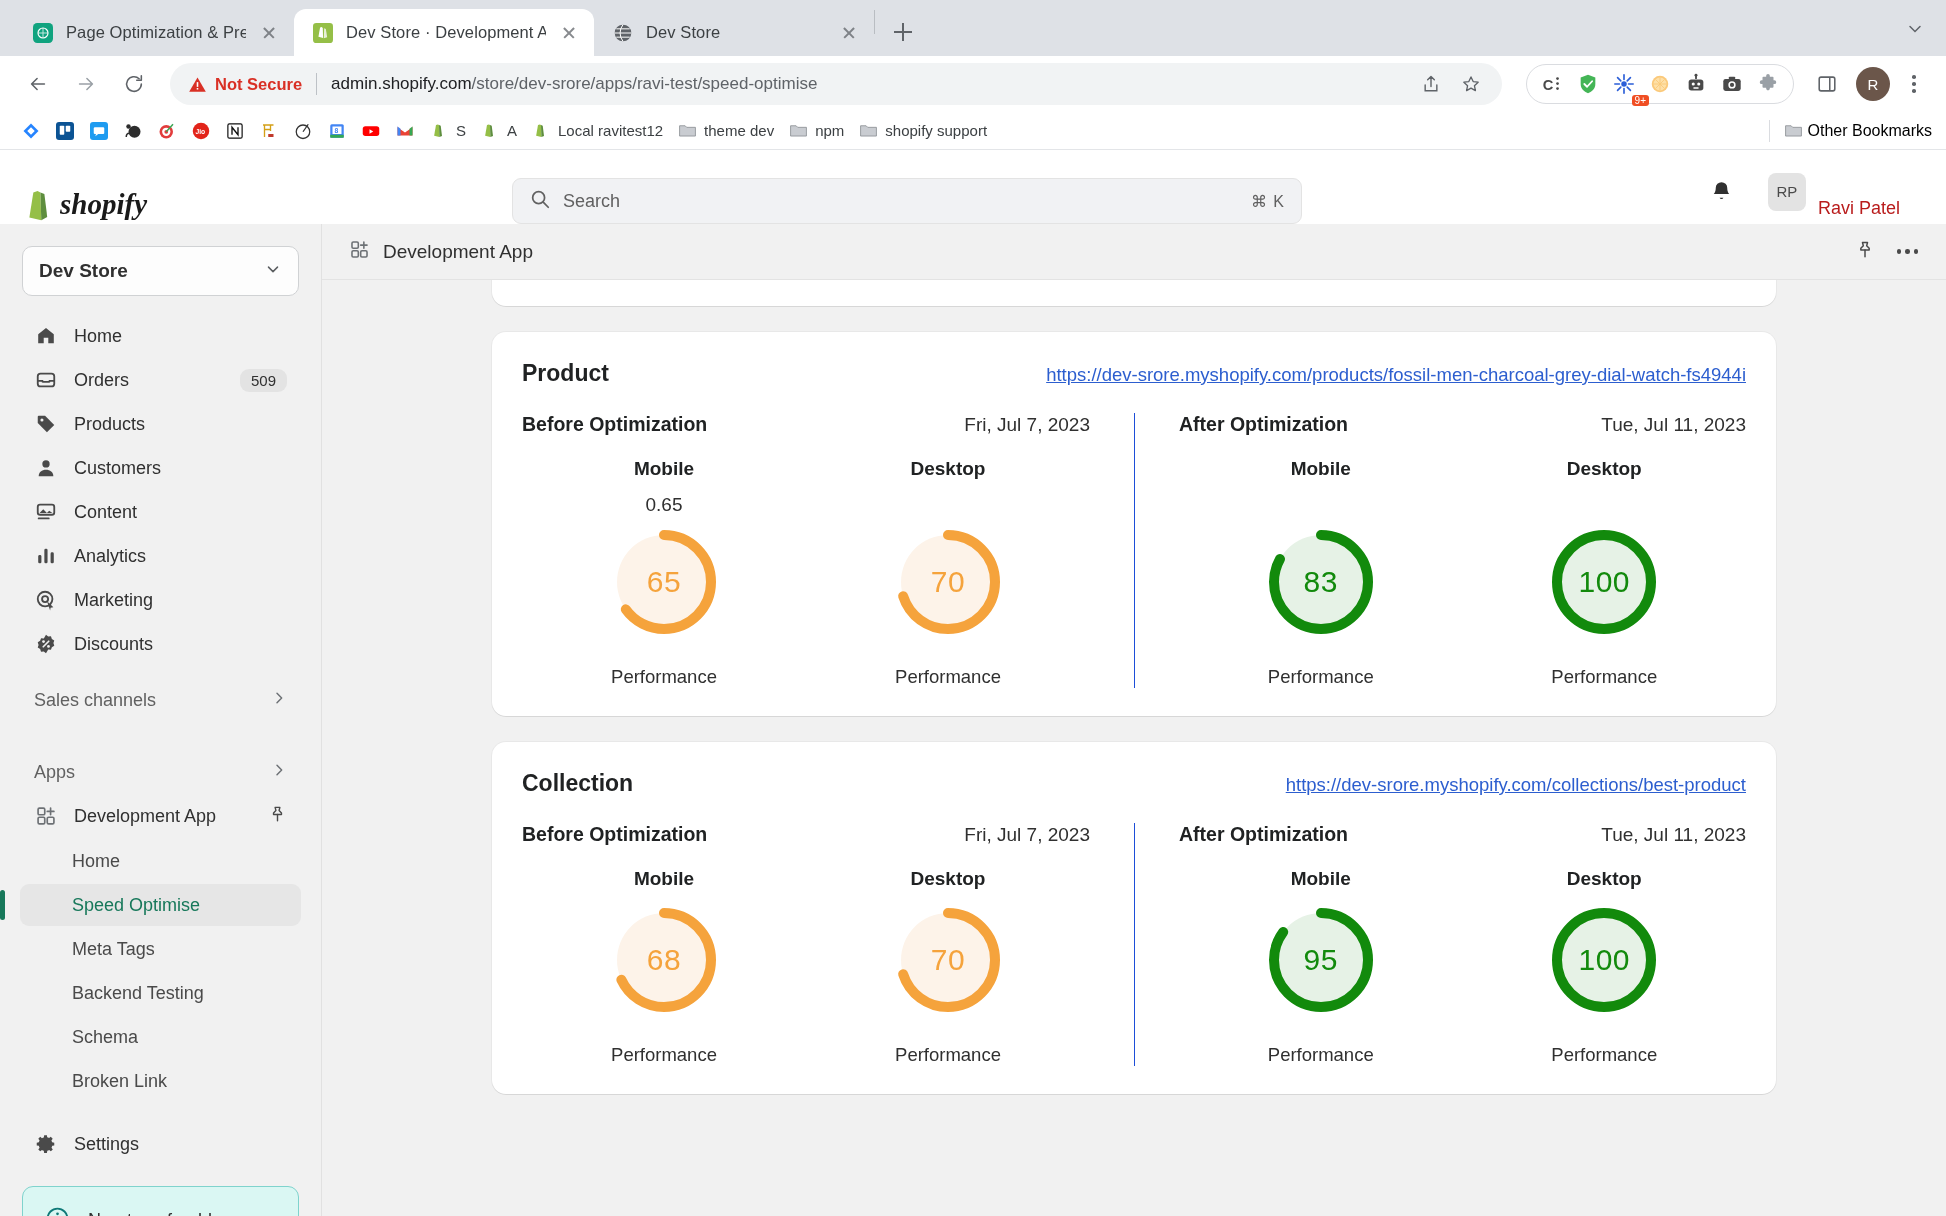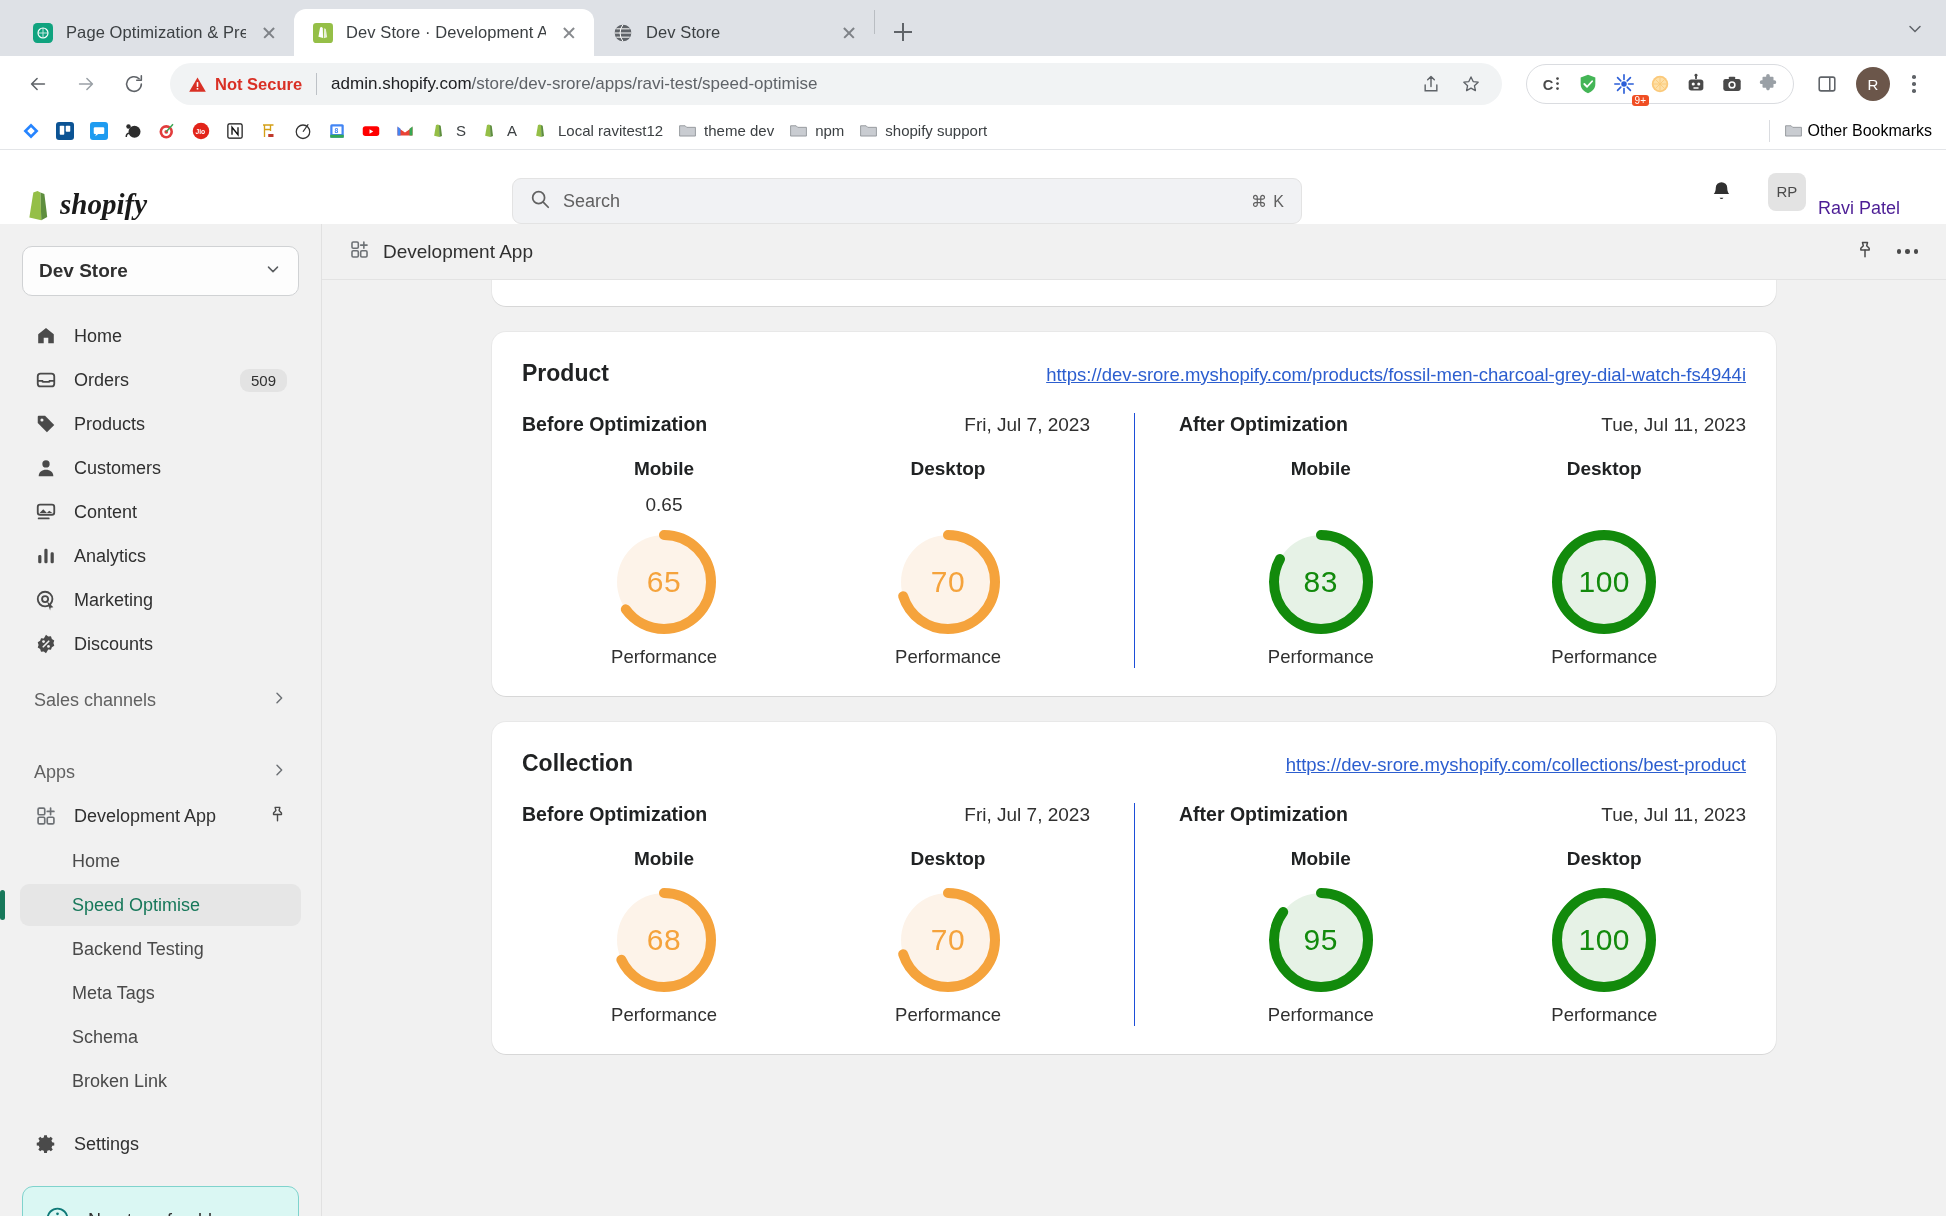--- a/index.html
+++ b/index.html
@@ -71,21 +71,21 @@
   .searchwrap {
     width:790px; height:46px; background:#f1f2f4; border:1px solid #e3e3e3; border-radius:9px;
     display:flex; align-items:center; padding:0 16px; gap:12px; margin-left:190px;
   }
   .searchwrap .ph { font-size:18px; color:#616161; }
   .searchwrap .kbd { margin-left:auto; font-size:16px; color:#616161; letter-spacing:1px;}
   .topright { margin-left:auto; display:flex; align-items:center; gap:20px; padding-right:12px;}
   .bell { width:42px; height:42px; display:flex; align-items:center; justify-content:center; border-radius:9px;}
   .userchip { display:flex; align-items:center; gap:12px; padding:5px 12px 5px 5px; border-radius:9px; }
   .userav { width:38px; height:38px; border-radius:8px; background:#e3e3e3; color:#4a4a4a; font-size:15px; display:flex; align-items:center; justify-content:center; font-weight:500;}
-  .username { font-size:18px; color:#4c1d95;margin-top:34px; }
+  .username { font-size:18px; color:#b91c1c;margin-top:34px; }
 
   .body2 { display:flex; height:1042px; }
   .sidebar { width:322px; flex:0 0 322px; background:#f1f1f1; border-right:1px solid #e1e1e1; padding:14px 12px 0 12px; position:relative;}
   .storesel {
     height:50px; border:1px solid #d0d2d4; border-radius:10px; background:#fdfdfd;
     display:flex; align-items:center; padding:0 16px; margin:8px 10px 20px 10px;
   }
   .storesel .nm { font-size:19px; color:#303030; font-weight:600;}
   .storesel .chev { margin-left:auto; }
   .navitem {
@@ -139,21 +139,21 @@
   .gaugecell { width:50%; display:flex; flex-direction:column; align-items:center; }
   .devlbl { font-size:19px; font-weight:700; color:#202223; margin-bottom:14px;}
   .rawval { font-size:19px; color:#303030; margin-bottom:8px; height:24px;}
   .rawval.empty { visibility:hidden; }
   .gauge { position:relative; width:112px; height:112px;text-align:right; }
   .gauge svg { display:block; transform:rotate(-90deg); }
   .gauge .num {
     position:absolute; inset:0; display:flex; align-items:center; justify-content:center;
     font-size:30px; letter-spacing:.5px;
   }
-  .perflbl { font-size:18.5px; color:#303030; margin-top:8px;}
+  .perflbl { font-size:18.5px; color:#303030; margin-top:28px;}
 </style>
 </head>
 <body>
 
 <div class="browser">
 
   <div class="tabstrip">
 
     <div class="tab inactive">
       <span class="favicon">
@@ -647,24 +647,24 @@
         </span>
       </div>
 
       <div class="subitem">
         <span class="lbl">Home</span>
       </div>
       <div class="subitem active">
         <span class="lbl">Speed Optimise</span>
       </div>
       <div class="subitem">
+        <span class="lbl">Meta Tags</span>
+      </div>
+      <div class="subitem">
         <span class="lbl">Backend Testing</span>
-      </div>
-      <div class="subitem">
-        <span class="lbl">Meta Tags</span>
       </div>
       <div class="subitem">
         <span class="lbl">Schema</span>
       </div>
       <div class="subitem">
         <span class="lbl">Broken Link</span>
       </div>
 
       <div class="navitem" style="margin-top:22px;">
         <span class="ico">

